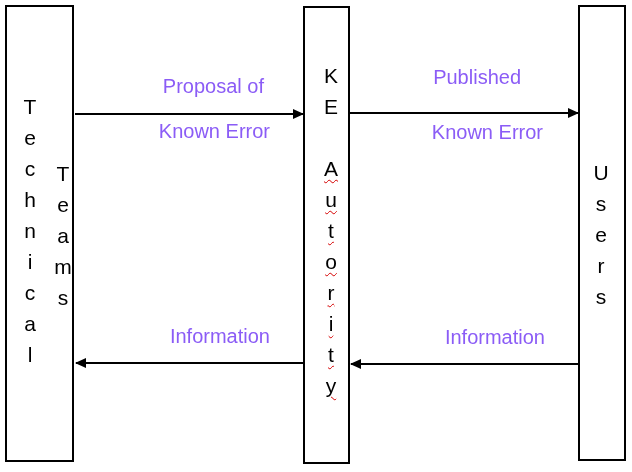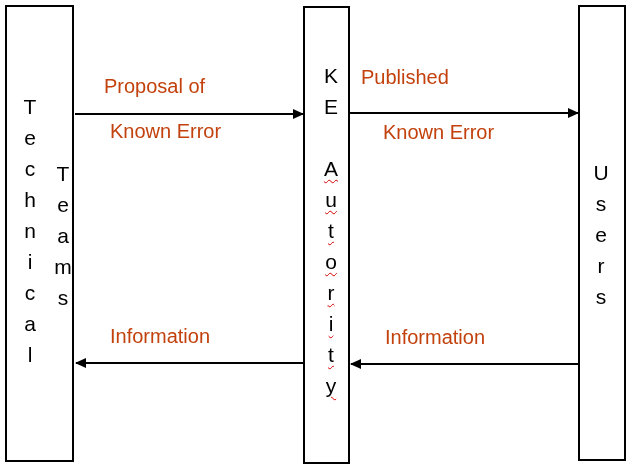--- a/index.html
+++ b/index.html
@@ -45,25 +45,25 @@
     text-decoration-line: underline;
     text-decoration-style: wavy;
     text-decoration-color: #d40000;
     text-decoration-thickness: 1px;
     text-underline-offset: 3px;
   }
 
   .label {
     position: absolute;
     width: 160px;
-    text-align: left;
+    text-align: right;
     font-size: 20px;
     line-height: 24px;
     white-space: nowrap;
-    color: #c2410c;
+    color: #8b5cf6;
   }
   #lbl-proposal    { left: 104px; top: 74px;  }
   #lbl-known1      { left: 110px; top: 119px; }
   #lbl-published   { left: 361px; top: 65px;  }
   #lbl-known2      { left: 383px; top: 120px; }
   #lbl-info-left   { left: 110px; top: 324px; }
   #lbl-info-right  { left: 385px; top: 325px; }
 
   .arrow {
     position: absolute;

